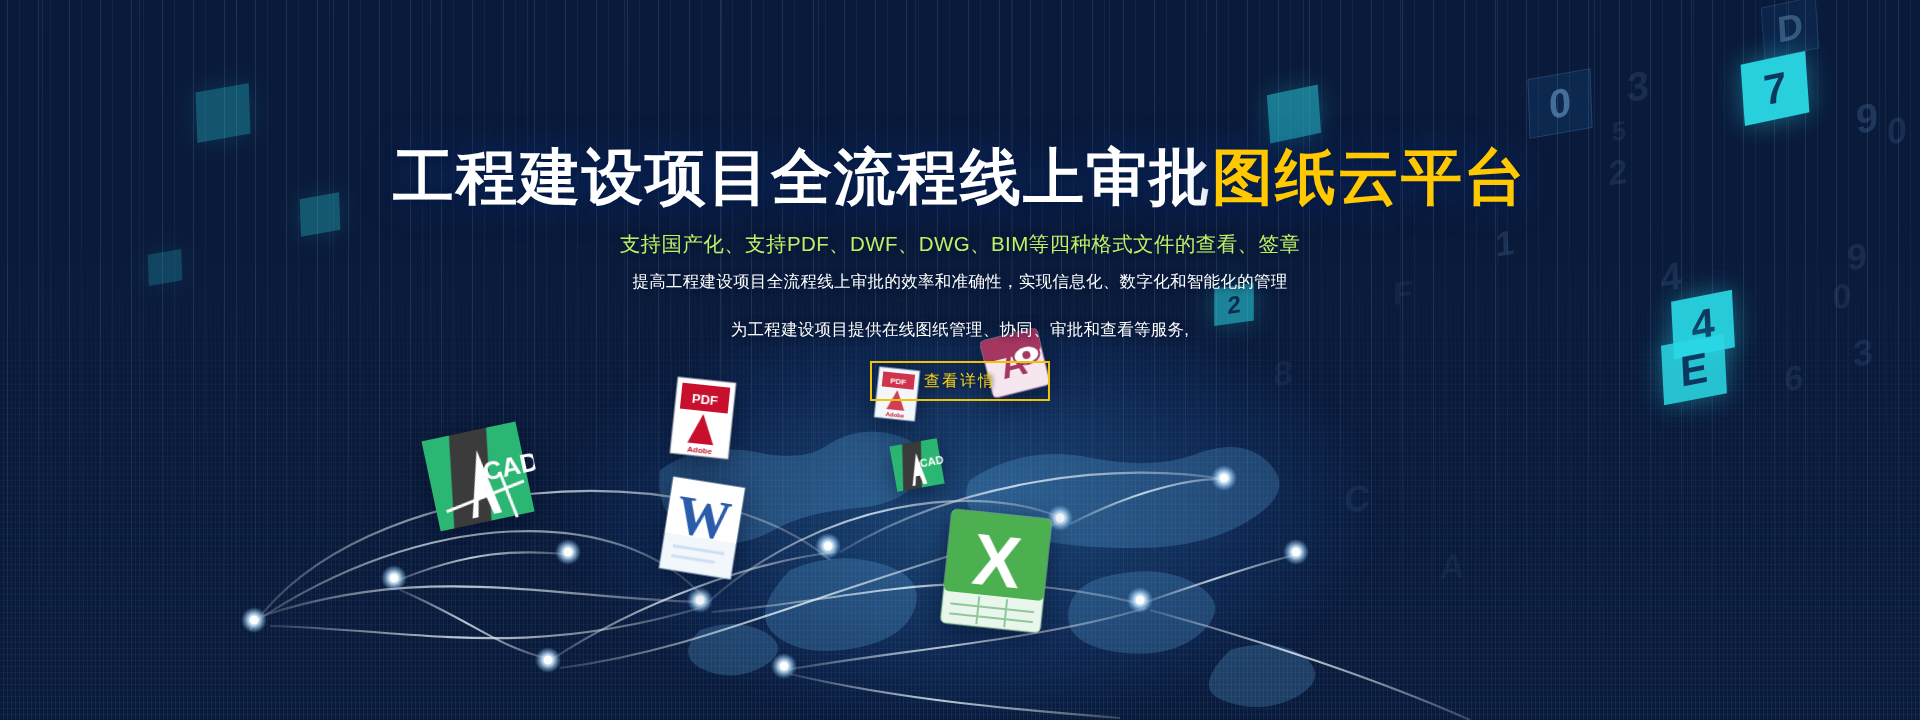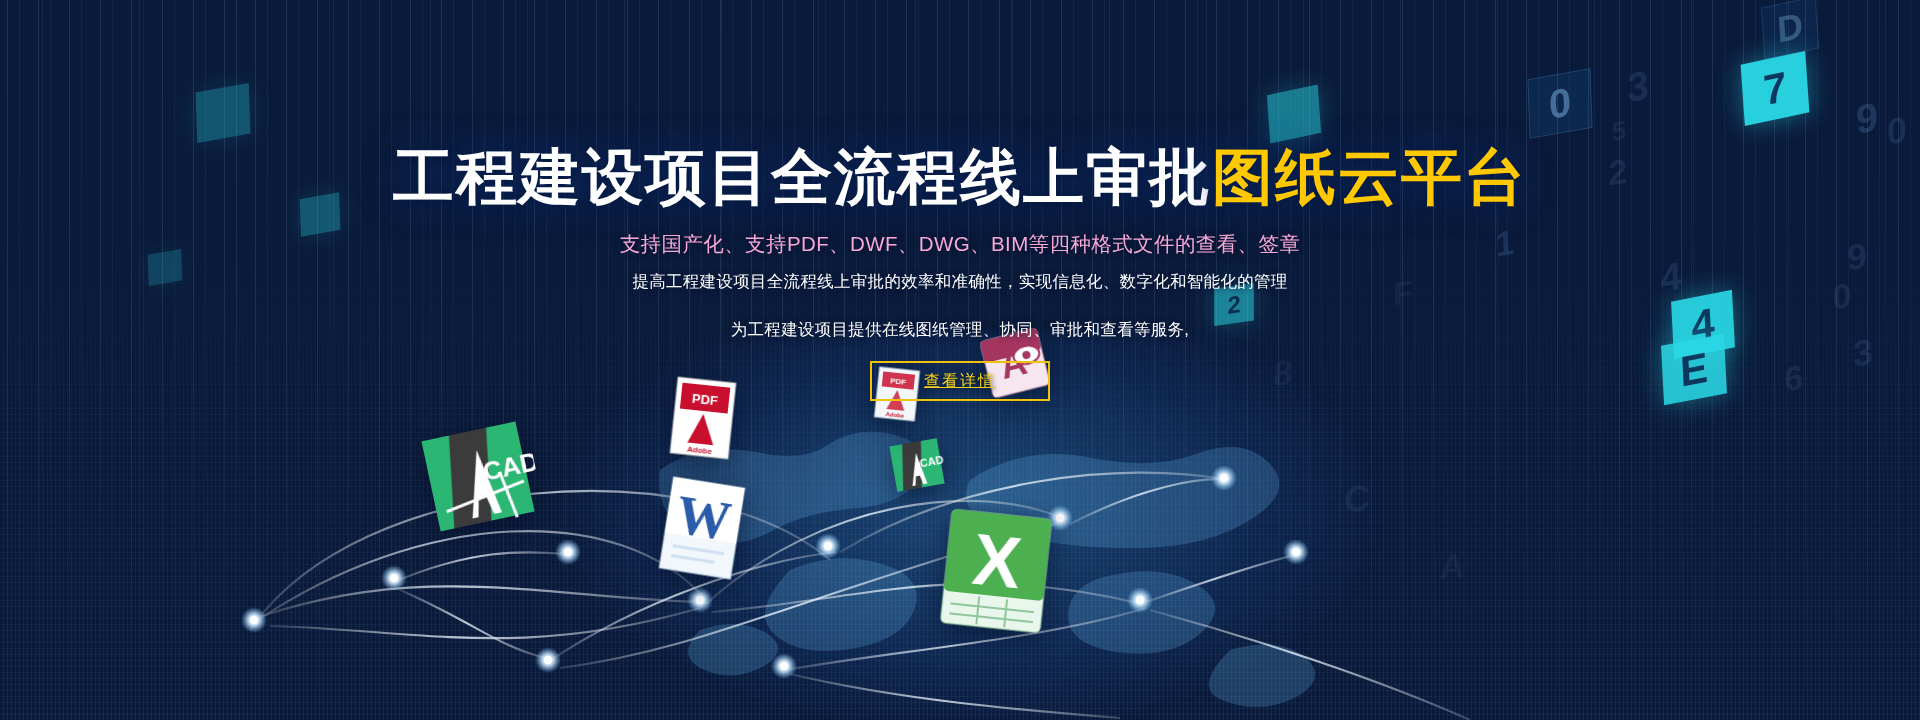--- a/index.html
+++ b/index.html
@@ -82,39 +82,38 @@
   #title {
     margin-top:137px;
     font-size:61px; font-weight:700; letter-spacing:2px; line-height:1.06;
     white-space:nowrap;
     text-shadow:0 2px 12px rgba(0,20,60,.85), 0 0 34px rgba(20,70,160,.6);
   }
   #title .w { color:#ffffff; }
   #title .y { color:#ffc800; }
 
   #subtitle {
-    margin-top:20px; font-size:20.5px; color:#f9a8d4; font-weight:400;
+    margin-top:20px; font-size:20.5px; color:#bef264; font-weight:400;
     letter-spacing:.4px; text-shadow:0 1px 6px rgba(0,18,52,.9);
   }
 
   .lead {
     font-size:16.5px; color:#ffffff; font-weight:400; letter-spacing:.3px;
     text-shadow:0 1px 6px rgba(0,18,52,.9);
   }
   #lead1 { margin-top:26px; }
   #lead2 { margin-top:13px; }
 
   #cta {
     display:inline-block; margin-top:20px;
     padding:8px 52px 9px;
     border:2px solid #f0c20a; background:transparent;
     color:#f5cf16; font-size:16px; letter-spacing:2px; font-weight:400;
     cursor:pointer; line-height:1.2;
     text-shadow:0 1px 4px rgba(0,20,55,.8);
-    text-decoration:underline;
   }
 
   
   .appicon { position:absolute; }
   .appicon svg { display:block; filter:drop-shadow(0 6px 14px rgba(0,10,35,.55)); }
 </style>
 </head>
 <body>
 
 <div id="banner">

